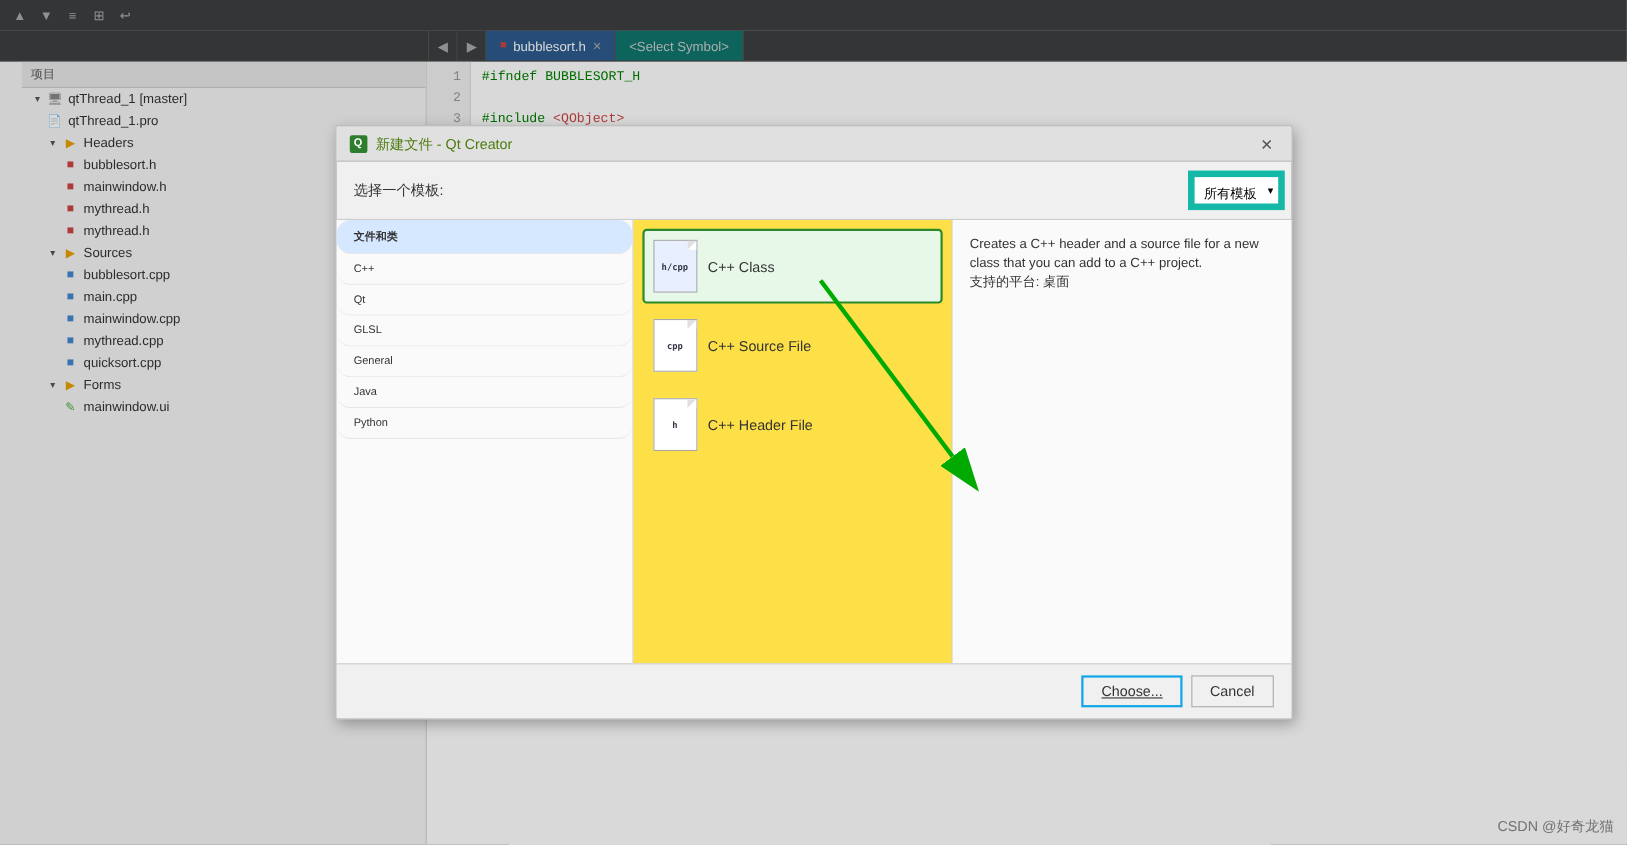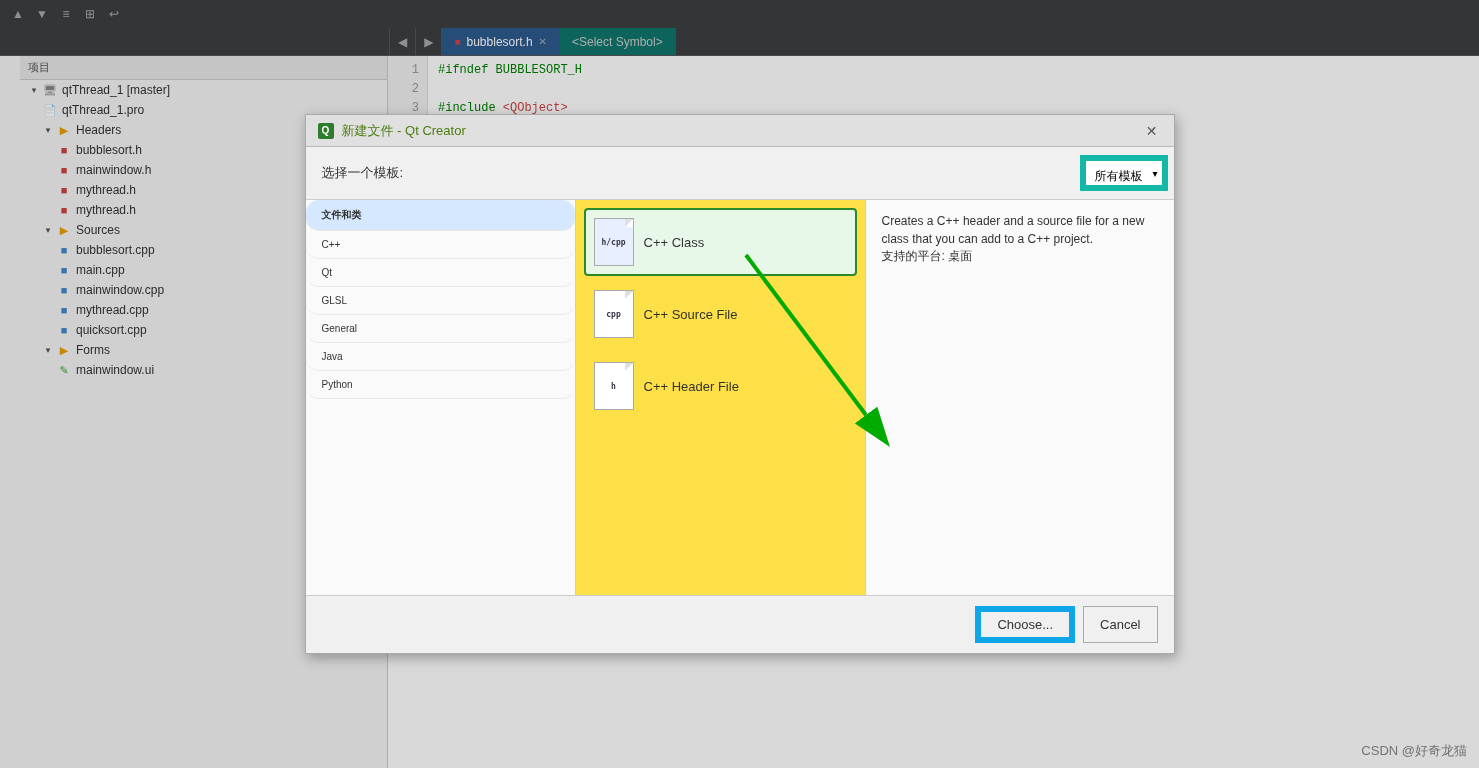--- a/index.html
+++ b/index.html
@@ -393,21 +393,22 @@
     .dialog-btn {
       padding: 5px 16px;
       border: 1px solid #aaa;
       background: #f0f0f0;
       cursor: pointer;
       font-size: 13px;
       color: #333;
     }
 
     .dialog-btn.primary {
-      border: 6px solid #0ea5e9;
+      border: 2px solid #0ea5e9;
+      text-decoration: underline;
     }
 
     
     .green-arrow {
       position: absolute;
       pointer-events: none;
       z-index: 200;
     }
 
     

